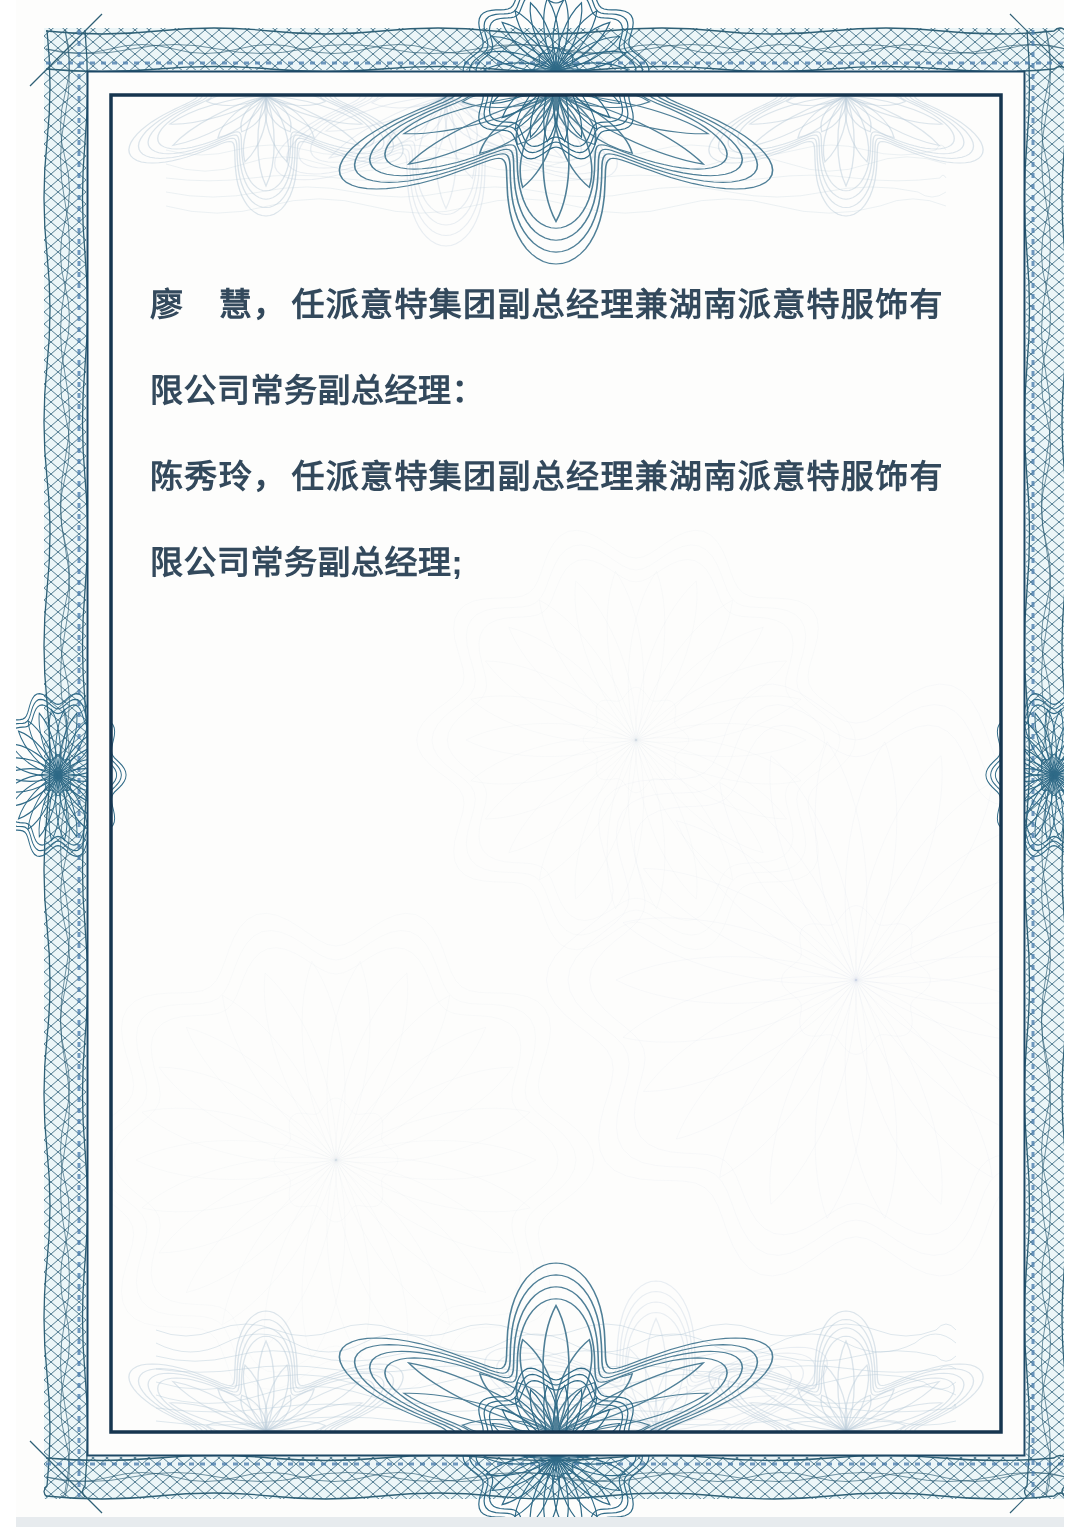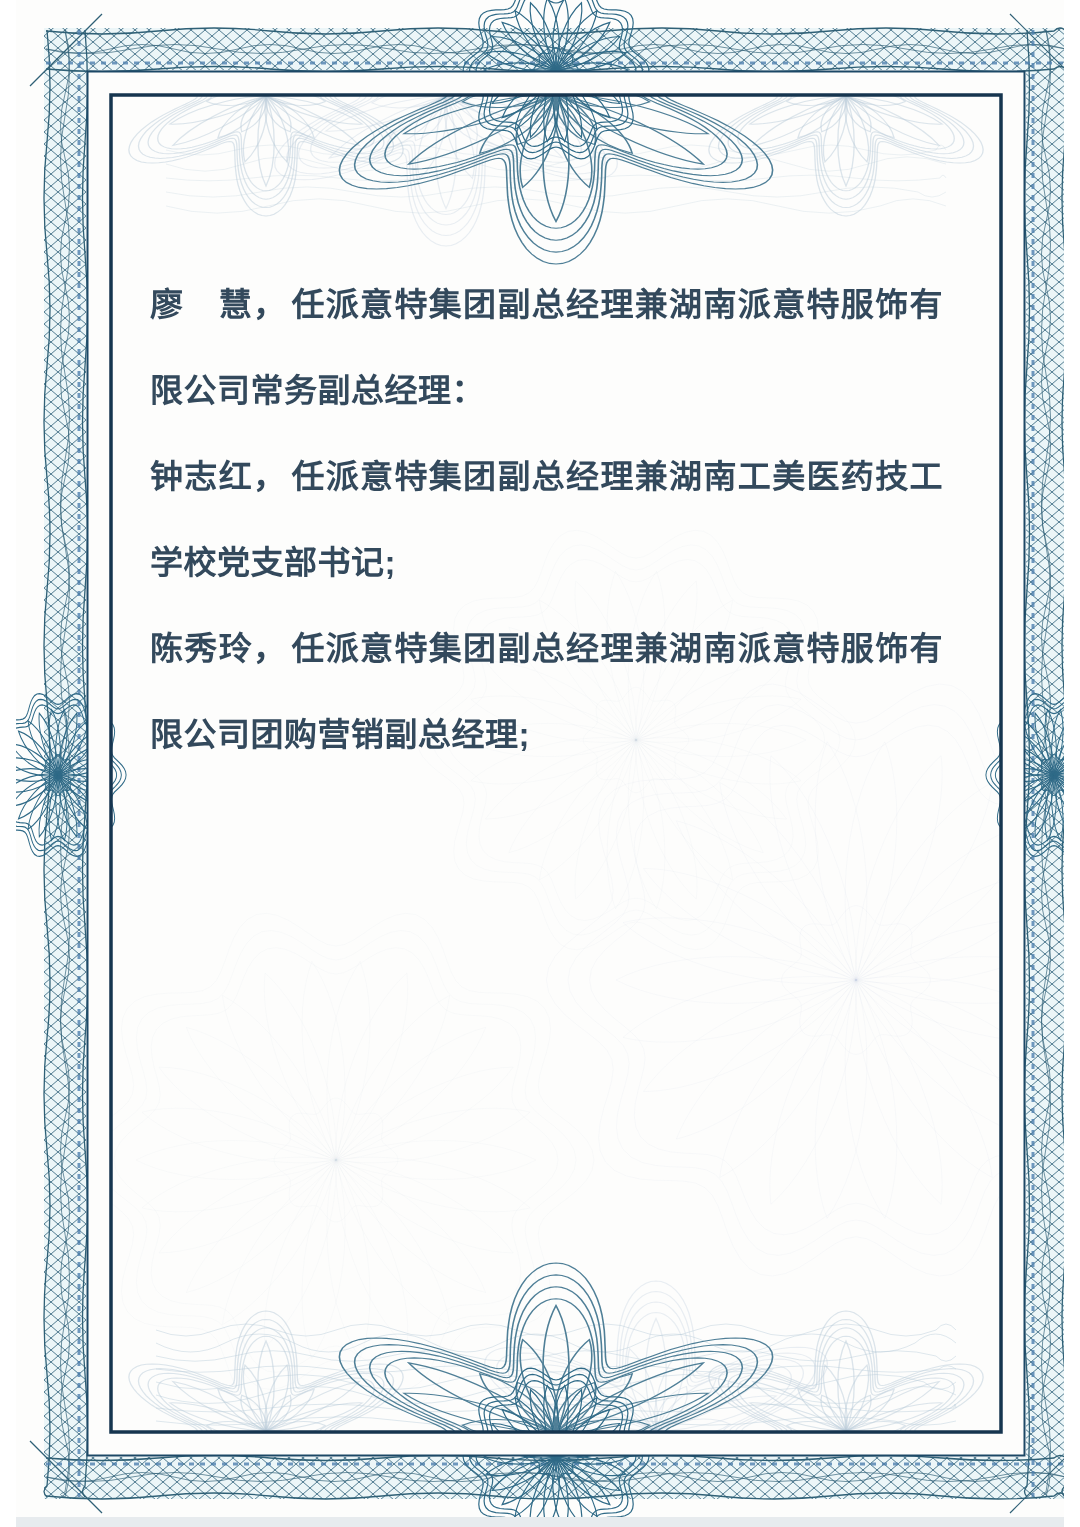--- a/index.html
+++ b/index.html
@@ -451,18 +451,17 @@
       <rect x="71" y="1433" width="938" height="23" fill="#fdfdfc"></rect>
       <rect x="71" y="71" width="23" height="1385" fill="#fdfdfc"></rect>
       <rect x="986" y="71" width="23" height="1385" fill="#fdfdfc"></rect>
       <rect id="navy-thin" x="71.5" y="71.5" width="937" height="1384" fill="none" stroke="#1c4866" stroke-width="2"></rect>
       <rect id="navy-thick" x="95" y="95" width="890" height="1337" fill="none" stroke="#16354f" stroke-width="3.5"></rect>
     </g>
   </svg>
 
   <main class="content">
     <p><span class="nm">廖　慧，</span><span>任派意特集团副总经理兼湖南派意特服饰有限公司常务副总经理：</span></p>
-    <p><span class="nm">钟志红，</span><span>任派意特集团副总经理兼湖南工美医药技工学校党支部书记;</span></p>
-    <p><span class="nm">陈秀玲，</span><span>任派意特集团副总经理兼湖南派意特服饰有限公司团购营销副总经理;</span></p>
+    <p><span class="nm">陈秀玲，</span><span>任派意特集团副总经理兼湖南派意特服饰有限公司常务副总经理;</span></p>
   </main>
 
   <div class="photo-edge"></div>
 </div>
 
 </body></html>

